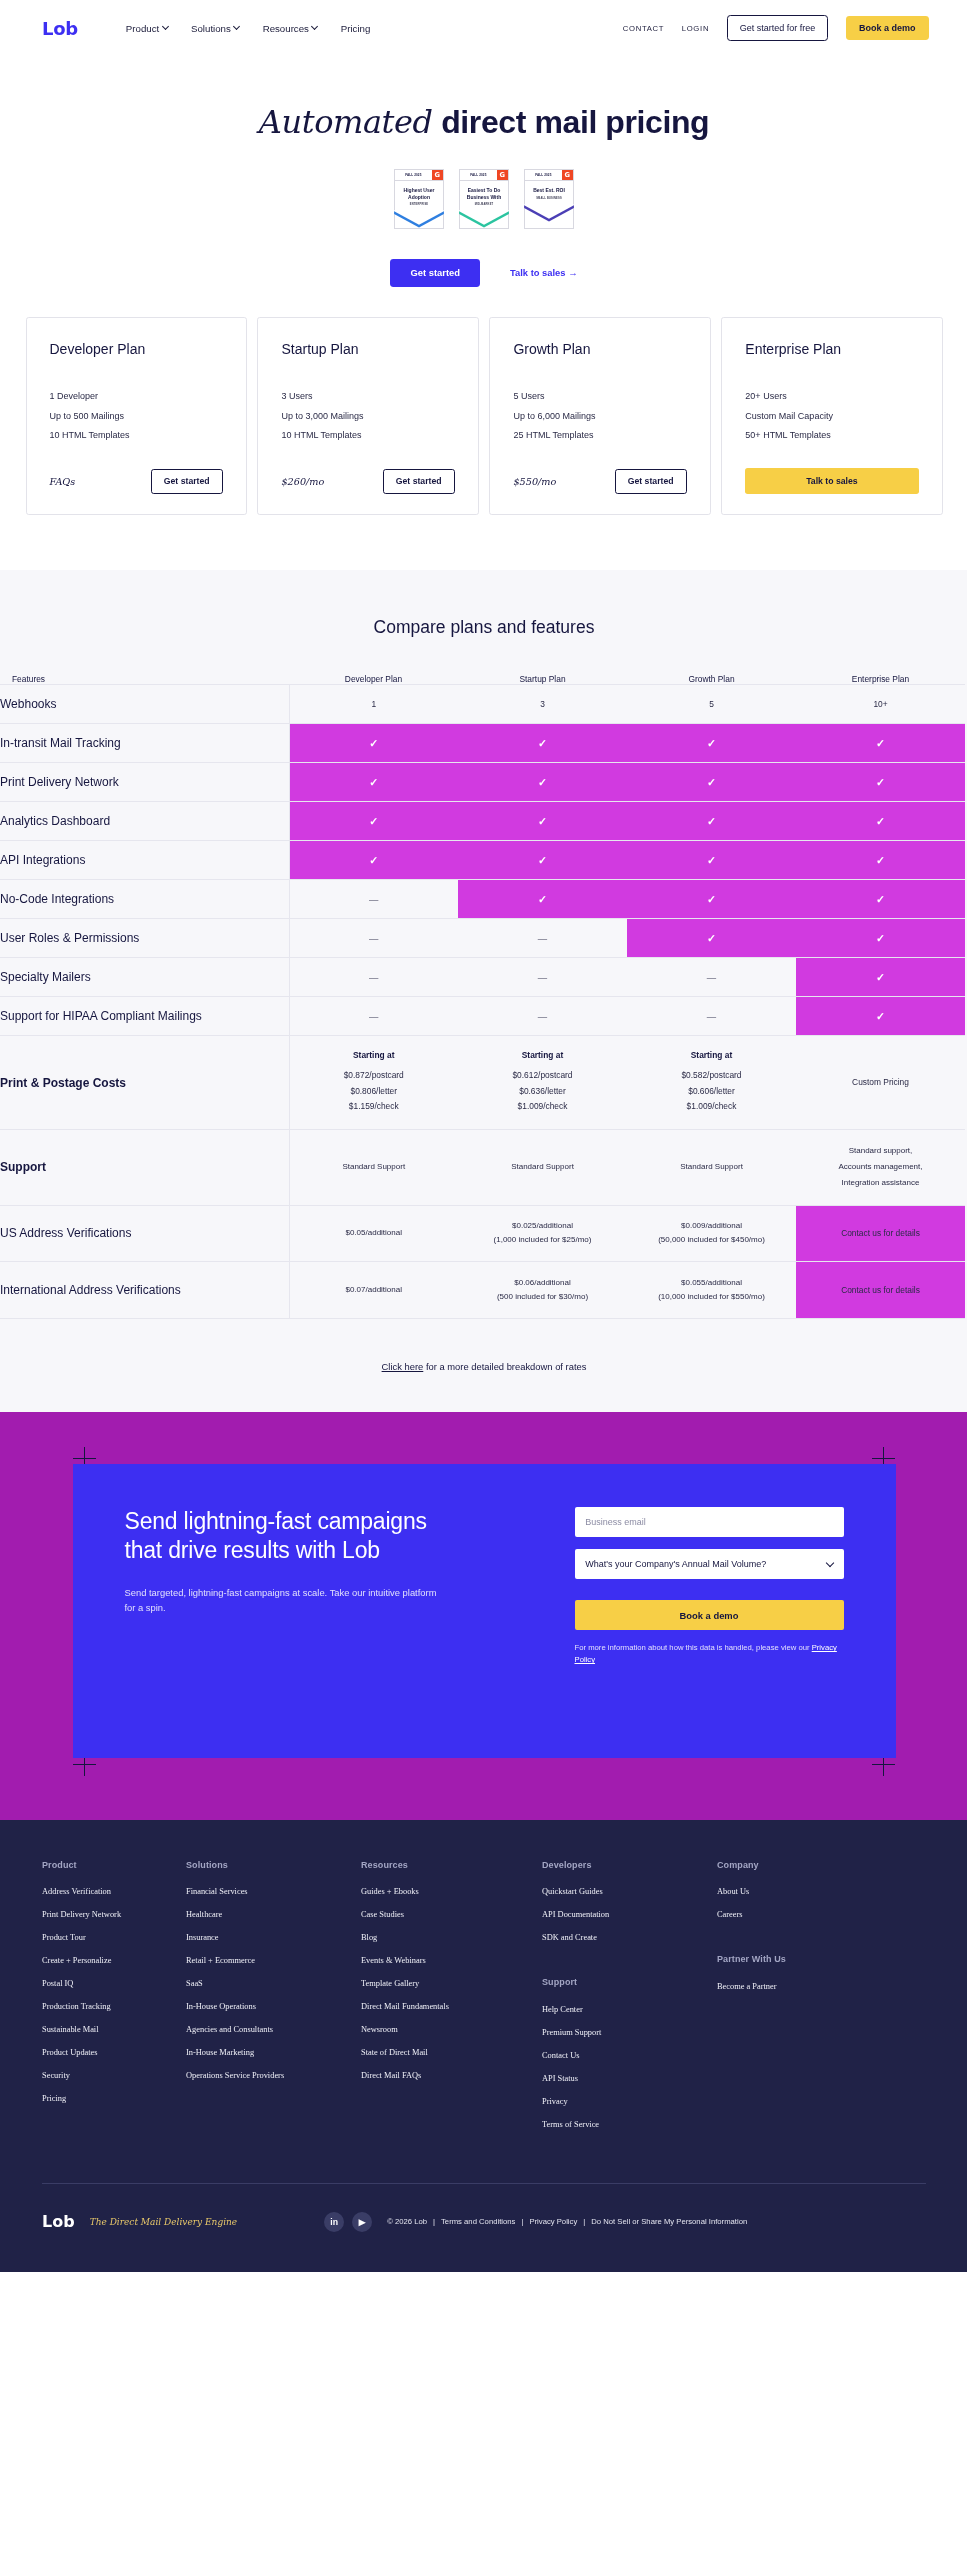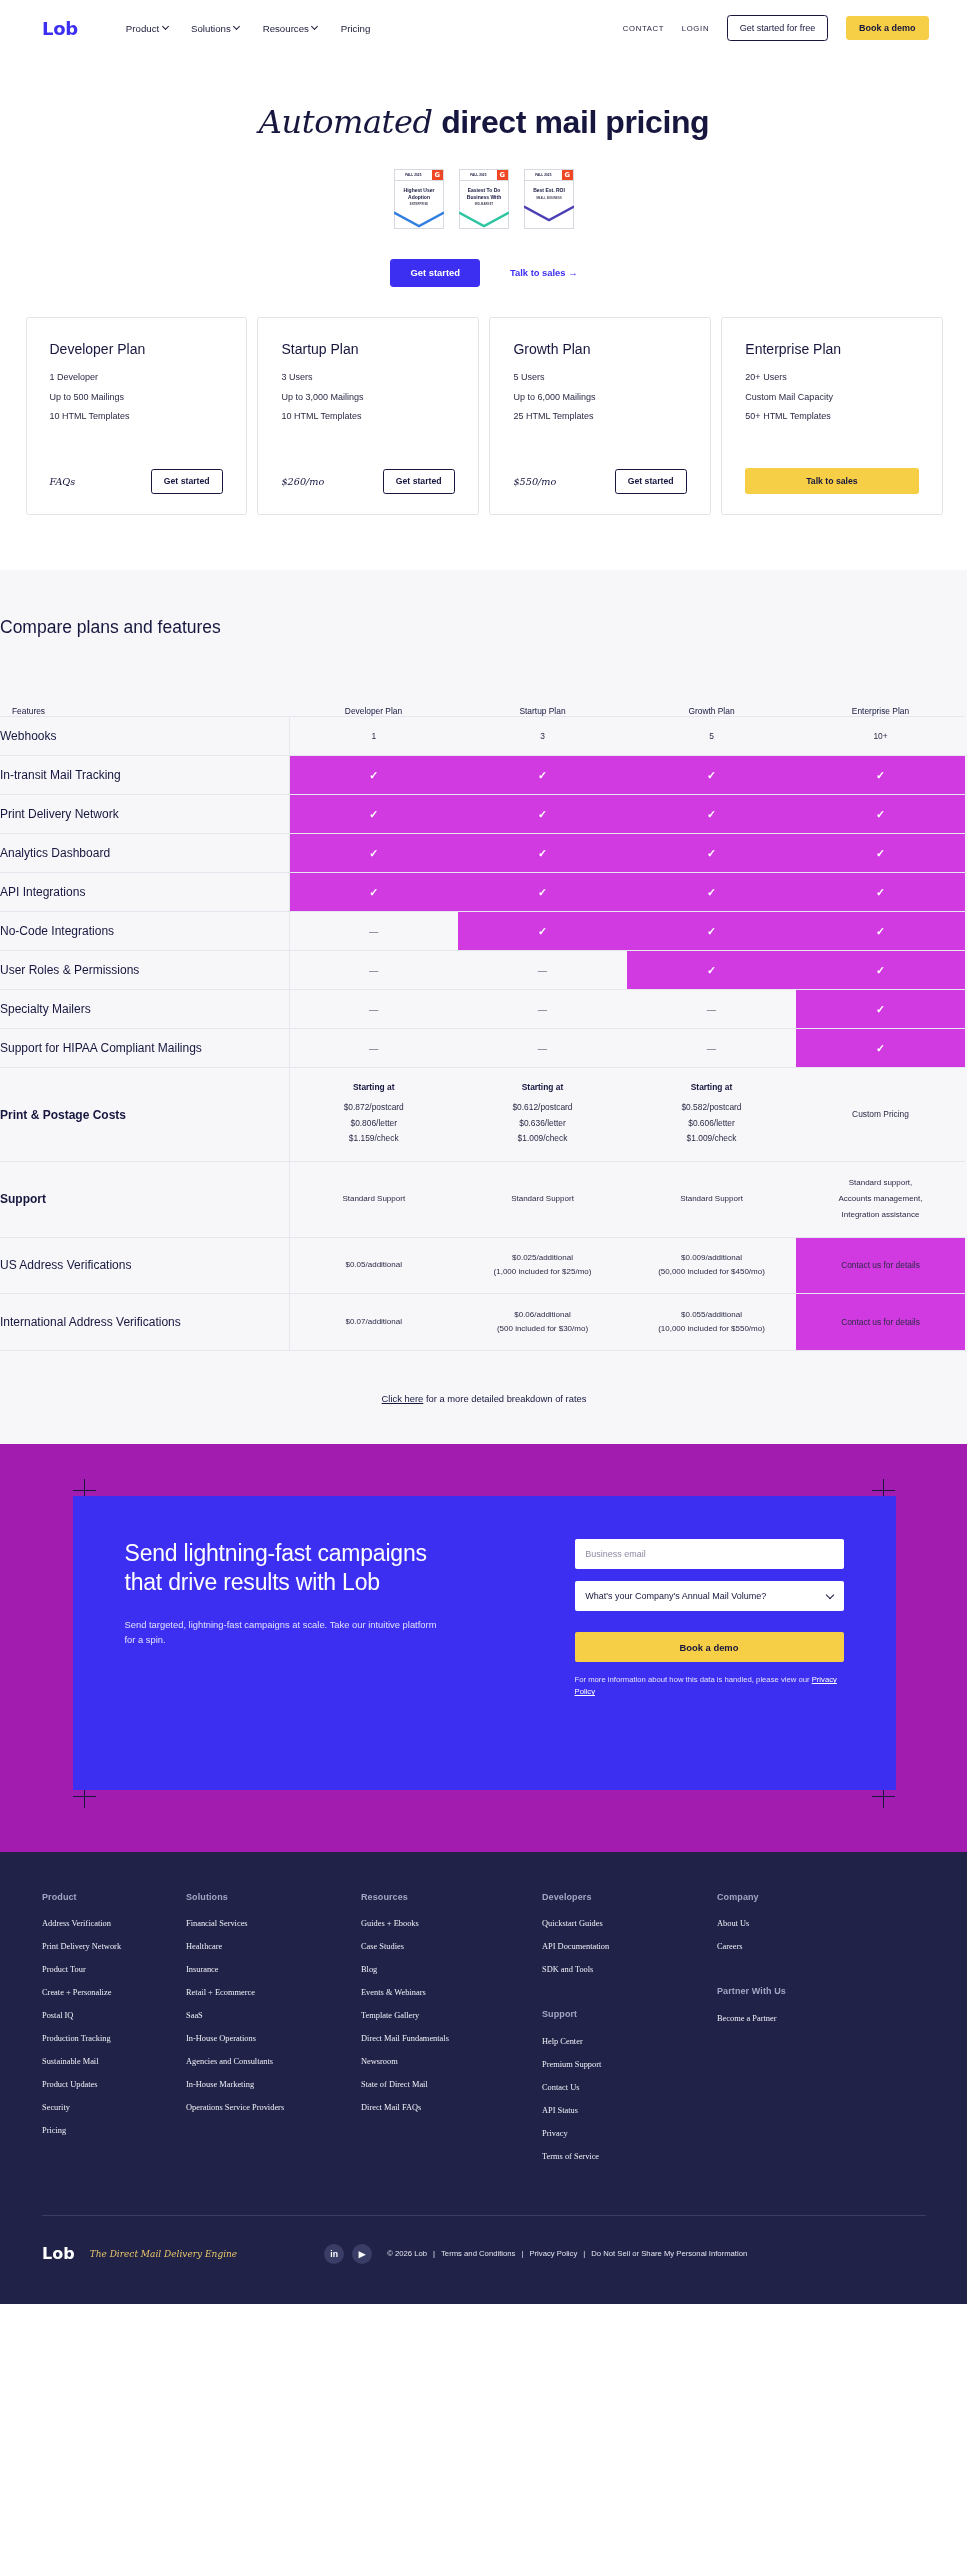--- a/index.html
+++ b/index.html
@@ -151,21 +151,21 @@
   .plan-card {
     flex: 1;
     border: 0.7px solid #e3e3ea;
     border-radius: 2.7px;
     background: #fff;
     padding: 23px 23px 20px;
     min-height: 198px;
     display: flex; flex-direction: column;
   }
   .plan-title { font-size: 14px; font-weight: 400; color: #16163f; }
-  .plan-feats { margin-top: 15px; }
+  .plan-feats { margin-top: 34px; }
   .plan-feat { font-size: 9px; color: #2a2a46; margin-bottom: 9.4px; }
   .plan-bottom { margin-top: auto; display: flex; align-items: center; justify-content: space-between; gap: 6.7px; }
   .plan-price {
     font-family: "DejaVu Serif", serif;
     font-style: italic;
     font-size: 9.7px;
     color: #16163f;
   }
   .plan-btn {
     border: 0.9px solid #16163f;
@@ -177,22 +177,22 @@
     font-family: "Liberation Sans", sans-serif;
   }
   .plan-btn.sales {
     background: #f7cf46; border: none; width: 100%;
     padding: 8px 0; text-align: center;
   }
 
   
   .compare { background: #f7f7fa; padding: 47px 0 40px; }
   .compare h2 {
-    text-align: left; font-size: 17.5px; font-weight: 400;
-    color: #16163f; margin-bottom: 68px;
+    text-align: center; font-size: 17.5px; font-weight: 400;
+    color: #16163f; margin-bottom: 36px;
   }
   table.cmp { width: 784px; border-collapse: collapse; table-layout: fixed; }
   table.cmp col.c-feat { width: 289px; }
   table.cmp col.c-plan { width: 169px; }
   table.cmp th, table.cmp td { padding: 0; }
   .hdr-row th {
     font-size: 8.4px; color: #16163f; font-weight: 400;
     padding-bottom: 15px; text-align: center; vertical-align: bottom;
   }
   .hdr-row th.feat { text-align: left; padding-left: 12px; }
@@ -710,21 +710,21 @@
         <a class="ft-li">Direct Mail Fundamentals</a>
         <a class="ft-li">Newsroom</a>
         <a class="ft-li">State of Direct Mail</a>
         <a class="ft-li">Direct Mail FAQs</a>
       </div>
 
       <div class="ft-col c4">
         <div class="ft-h">Developers</div>
         <a class="ft-li">Quickstart Guides</a>
         <a class="ft-li">API Documentation</a>
-        <a class="ft-li">SDK and Tools</a>
+        <a class="ft-li">SDK and Create</a>
         <div class="ft-h second">Support</div>
         <a class="ft-li">Help Center</a>
         <a class="ft-li">Premium Support</a>
         <a class="ft-li">Contact Us</a>
         <a class="ft-li">API Status</a>
         <a class="ft-li">Privacy</a>
         <a class="ft-li">Terms of Service</a>
       </div>
 
       <div class="ft-col c5">

